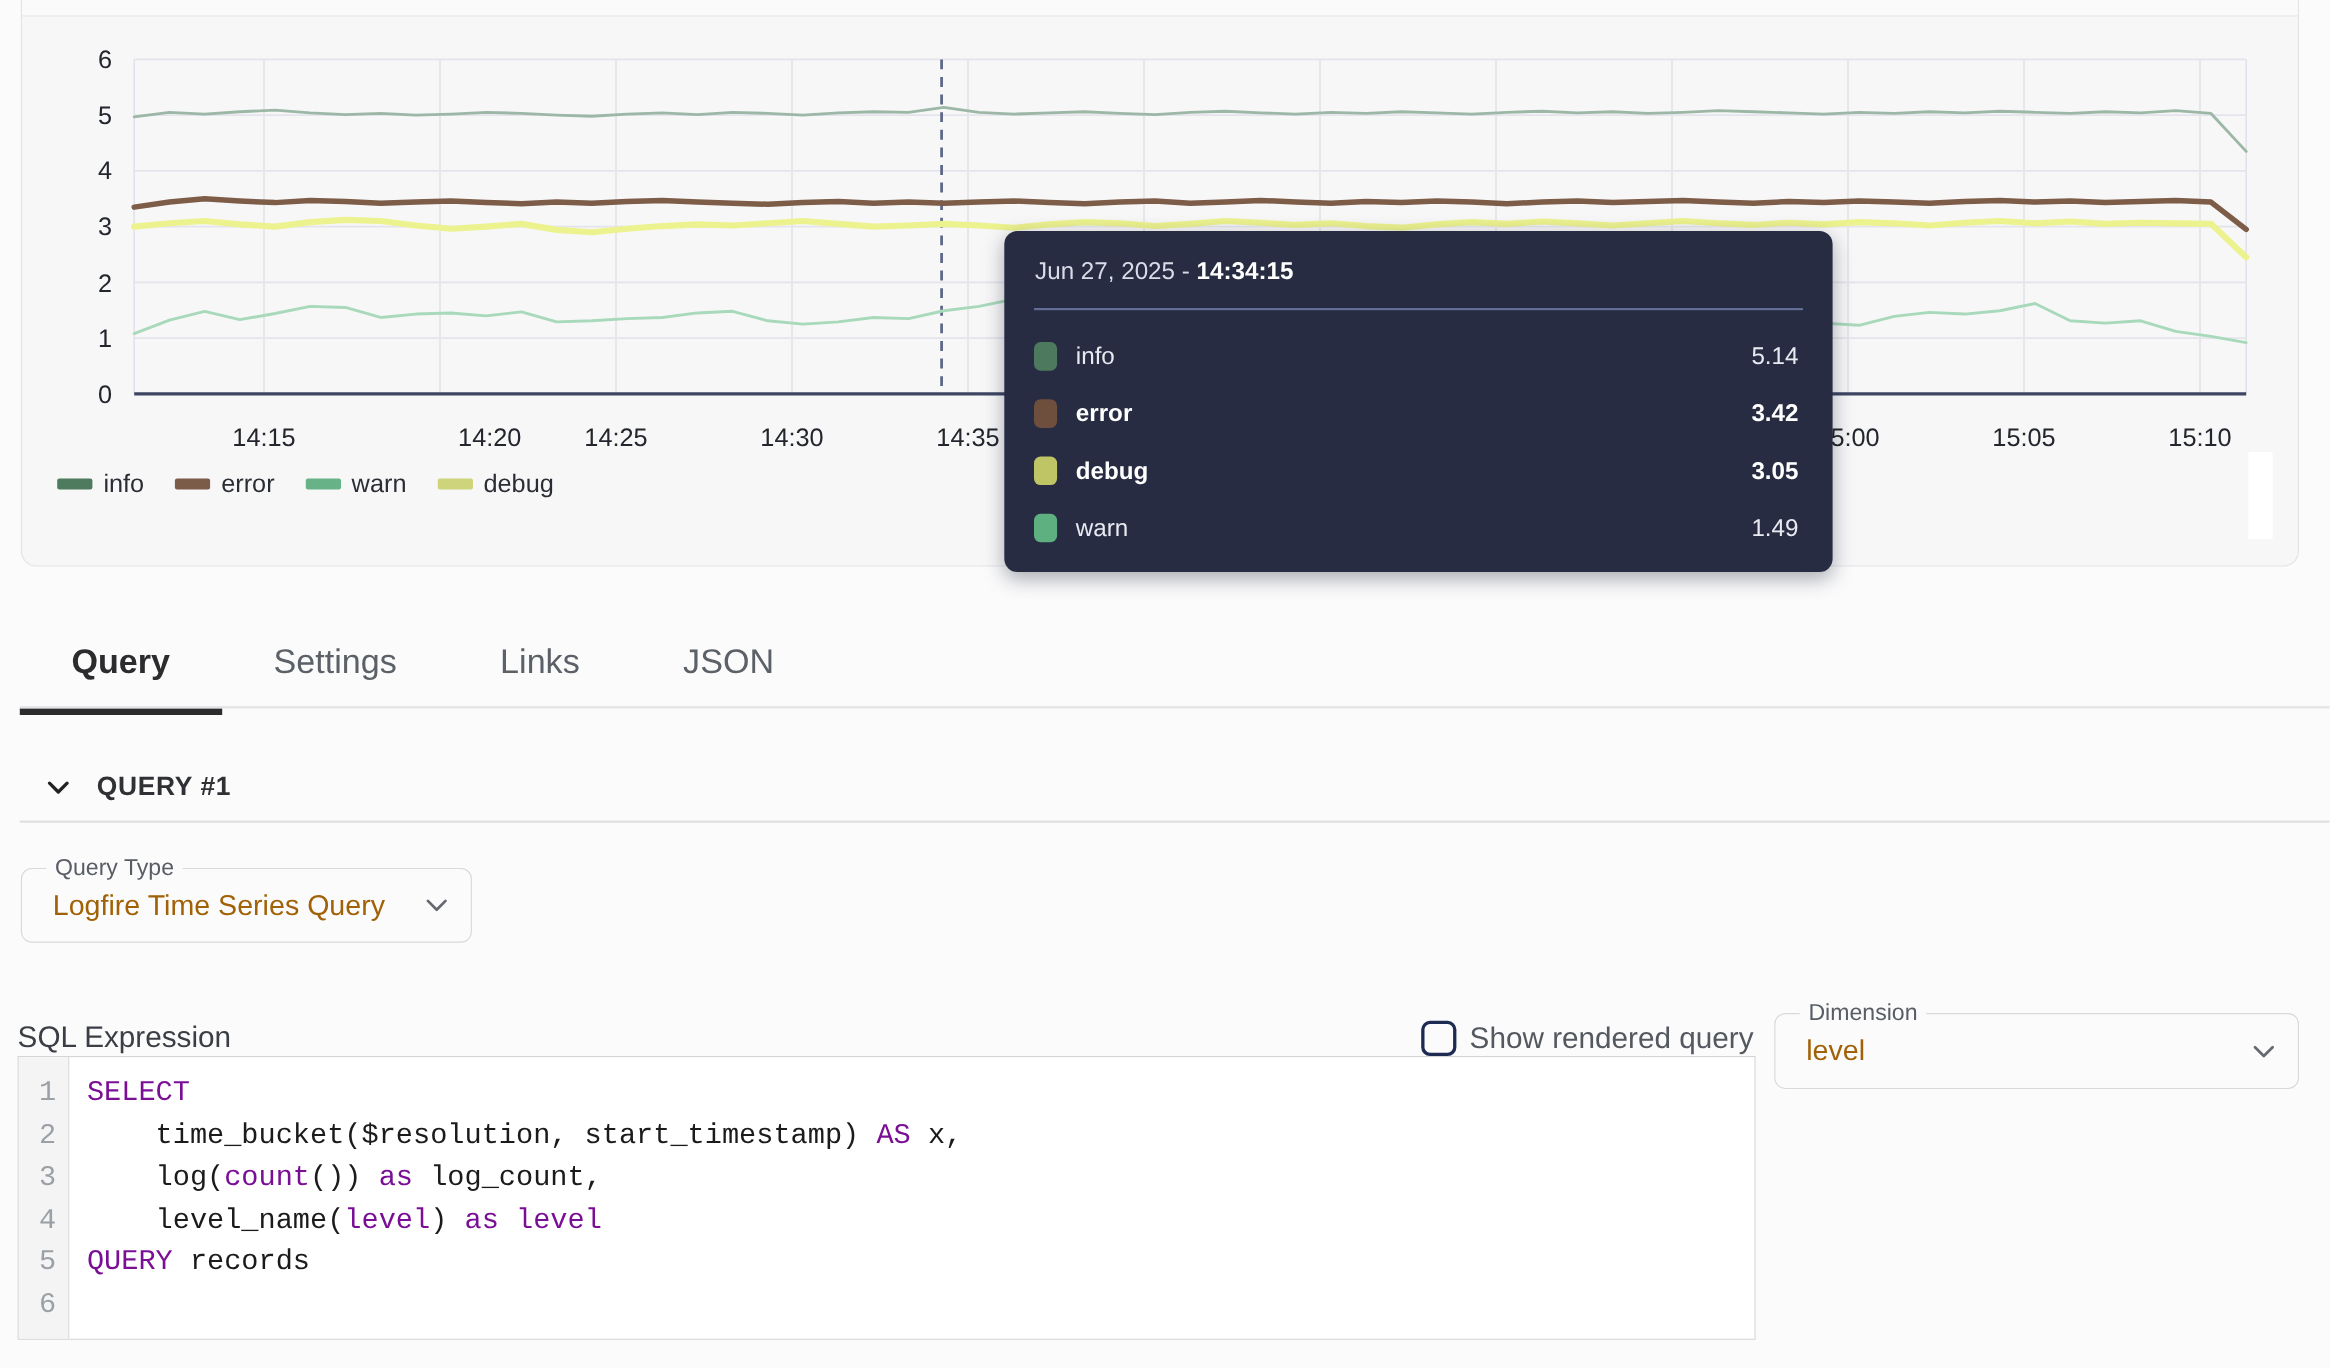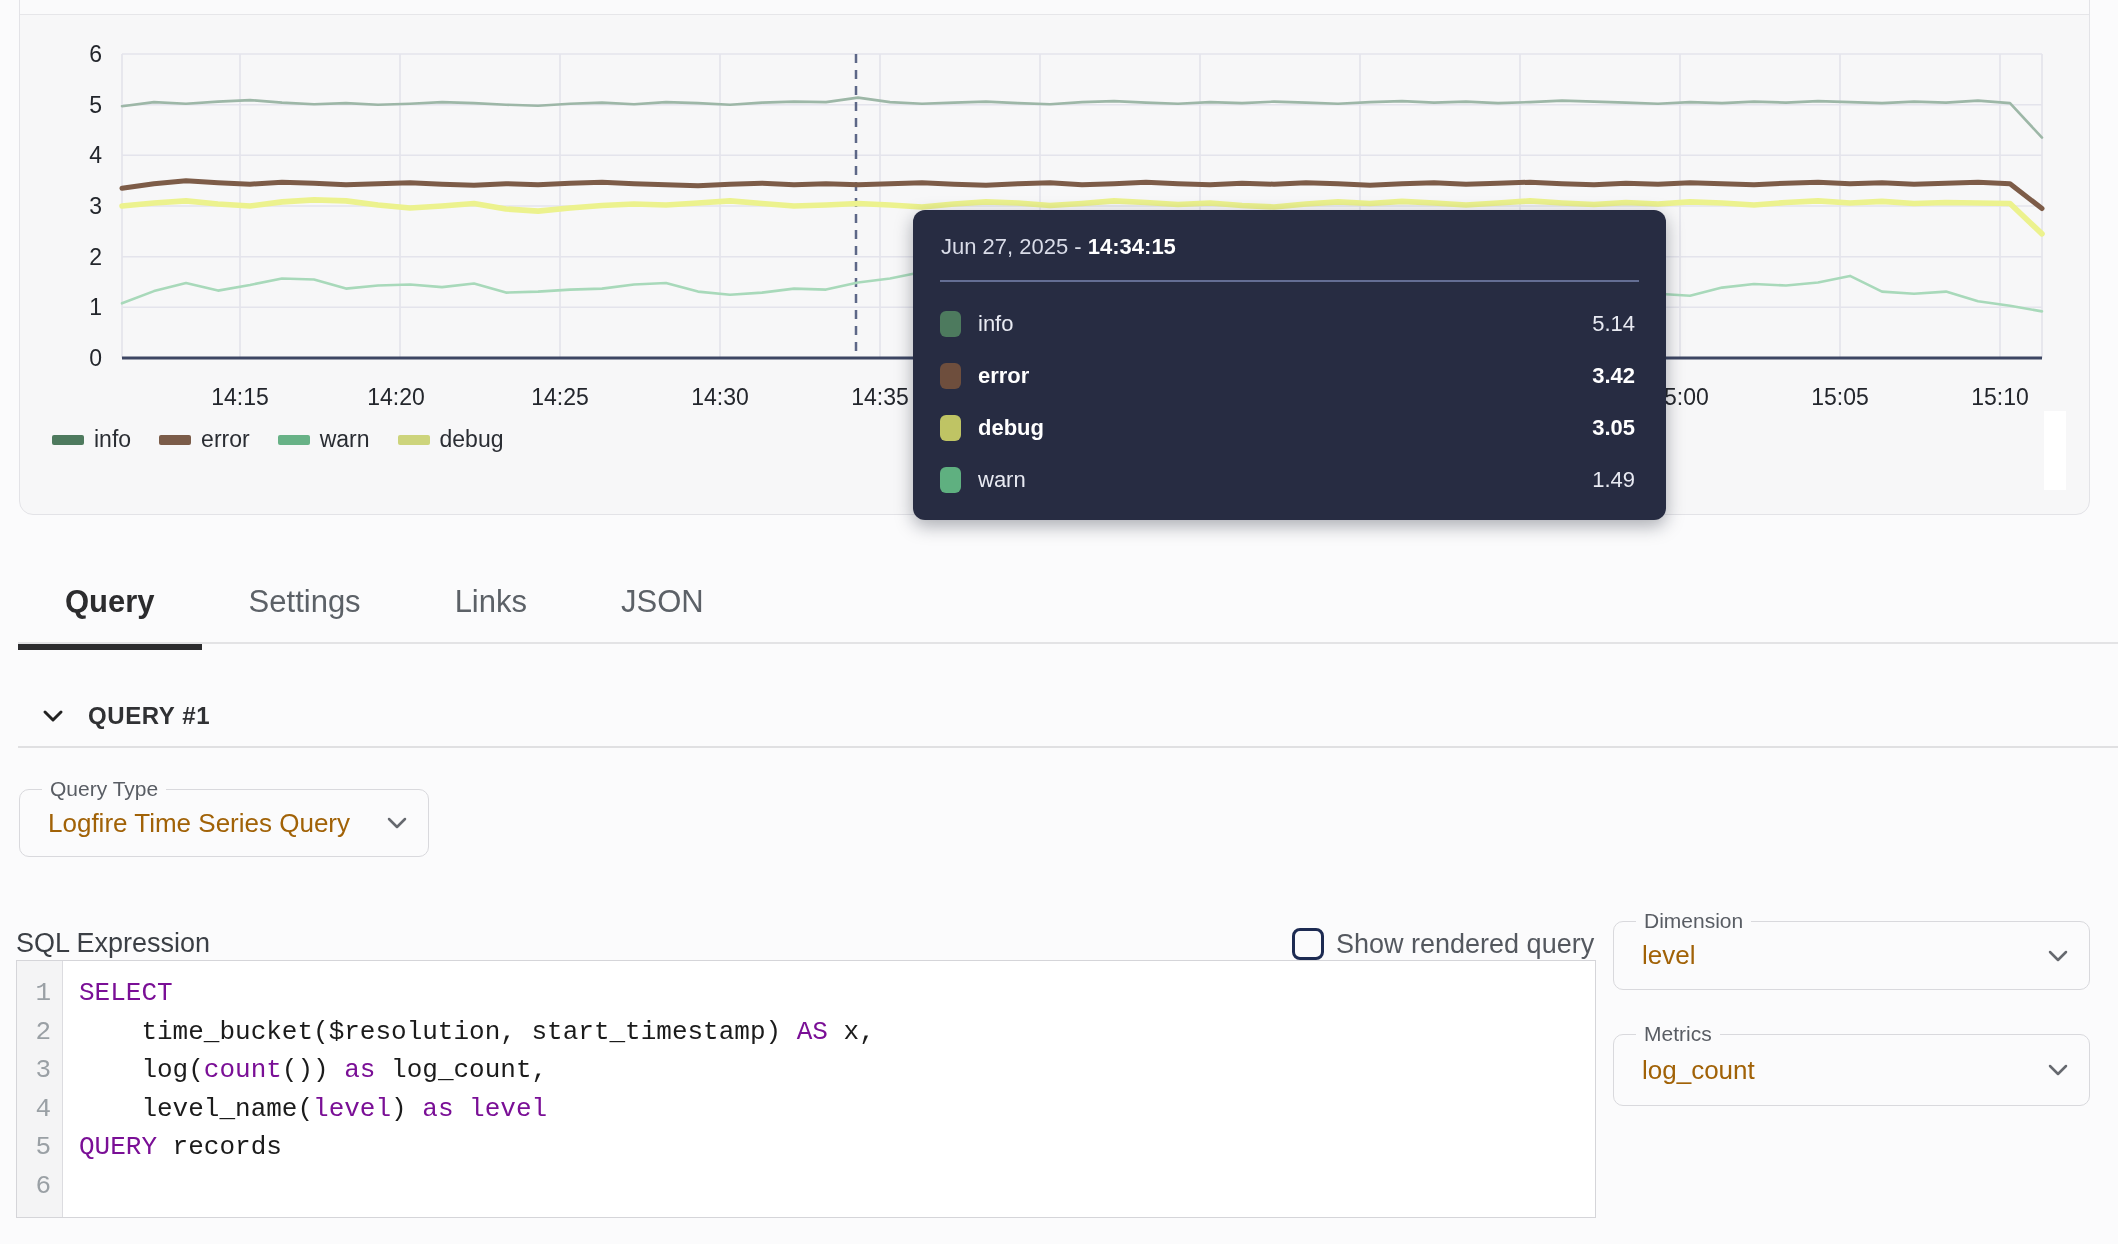--- a/index.html
+++ b/index.html
@@ -113,21 +113,21 @@
       <div class="ylabel" style="left: 42px; top: 345px;">0</div>
       <div class="ylabel" style="left: 42px; top: 294.333px;">1</div>
       <div class="ylabel" style="left: 42px; top: 243.667px;">2</div>
       <div class="ylabel" style="left: 42px; top: 193px;">3</div>
       <div class="ylabel" style="left: 42px; top: 142.333px;">4</div>
       <div class="ylabel" style="left: 42px; top: 91.6667px;">5</div>
       <div class="ylabel" style="left: 42px; top: 41px;">6</div>
     </div>
   <div id="xlabels">
       <div class="xlabel" style="left: 185px; top: 384px;">14:15</div>
-      <div class="xlabel" style="left: 341px; top: 384px;">14:20</div>
+      <div class="xlabel" style="left: 364px; top: 384px; text-align: right;">14:20</div>
       <div class="xlabel" style="left: 505px; top: 384px;">14:25</div>
       <div class="xlabel" style="left: 665px; top: 384px;">14:30</div>
       <div class="xlabel" style="left: 825px; top: 384px;">14:35</div>
       <div class="xlabel" style="left: 985px; top: 384px;">14:40</div>
       <div class="xlabel" style="left: 1145px; top: 384px;">14:45</div>
       <div class="xlabel" style="left: 1305px; top: 384px;">14:50</div>
       <div class="xlabel" style="left: 1465px; top: 384px;">14:55</div>
       <div class="xlabel" style="left: 1625px; top: 384px;">15:00</div>
       <div class="xlabel" style="left: 1785px; top: 384px;">15:05</div>
       <div class="xlabel" style="left: 1945px; top: 384px;">15:10</div>
@@ -229,21 +229,14 @@
   </div>
 
   <div class="fieldset" style="left:1613px; top:921px; width:477px; height:69px;">
     <span class="fieldset-label">Dimension</span>
     <span class="fieldset-value">level</span>
     <svg class="fieldset-chevron" width="22" height="14" viewBox="0 0 22 14">
       <polyline points="3,3 11,11 19,3" fill="none" stroke="#66696f" stroke-width="2.5" stroke-linecap="round" stroke-linejoin="round"></polyline>
     </svg>
   </div>
 
-  <div class="fieldset" style="left:1613px; top:1034px; width:477px; height:72px;">
-    <span class="fieldset-label">Metrics</span>
-    <span class="fieldset-value">log_count</span>
-    <svg class="fieldset-chevron" width="22" height="14" viewBox="0 0 22 14">
-      <polyline points="3,3 11,11 19,3" fill="none" stroke="#66696f" stroke-width="2.5" stroke-linecap="round" stroke-linejoin="round"></polyline>
-    </svg>
-  </div>
 
 </div>
 
 </body></html>

